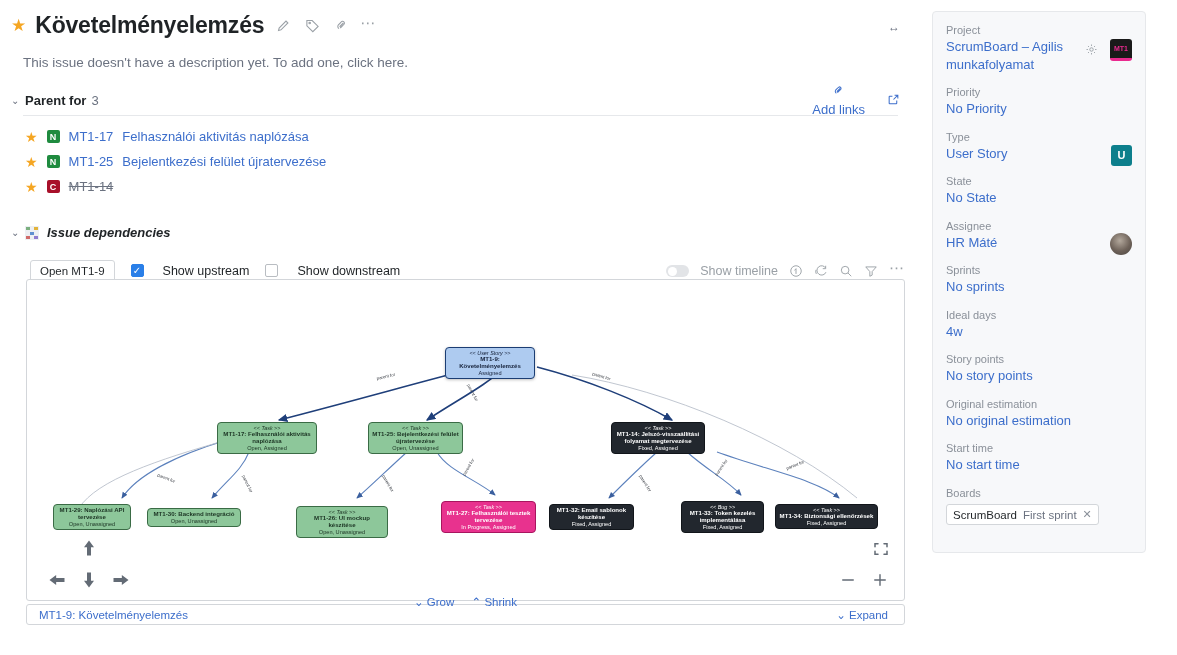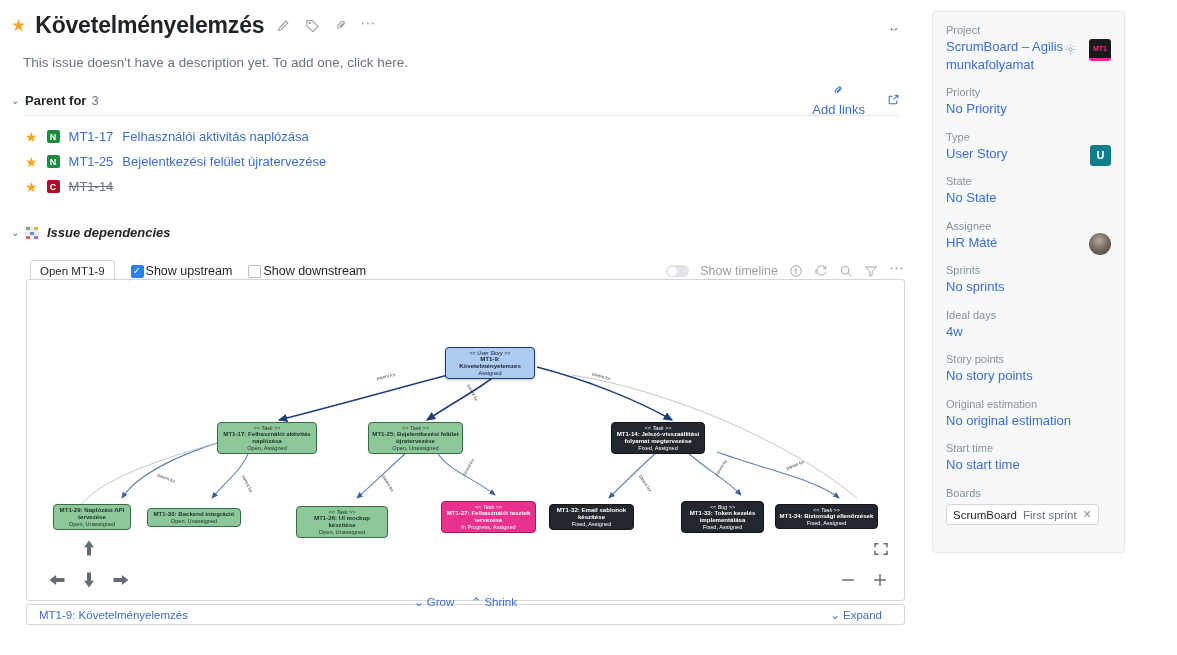--- a/index.html
+++ b/index.html
@@ -48,21 +48,21 @@
   .issue-sum.resolved { color: #6b7280; }
 
   
   .dep-hdr { display: flex; align-items: center; margin: 26px 0 0 11px; }
   .dep-icon { width: 14px; height: 14px; margin-right: 8px; display: inline-block; position: relative; }
   .dep-title { font-size: 13px; font-weight: bold; font-style: italic; }
 
   .dep-toolbar { display: flex; align-items: center; margin: 20px 0 0 30px; position: relative; width: 875px; }
   .open-btn { border: 1px solid #d3d6da; border-radius: 3px; background: #fff; font-size: 11.5px; color: #1f2326;
               padding: 4px 9px; cursor: pointer; font-family: inherit; }
-  .cb-wrap { display: flex; align-items: center; gap: 2px; margin-left: 16px; font-size: 12.5px; color: #1f2326; cursor: pointer; }
+  .cb-wrap { display: flex; gap: 19px; margin-left: 16px; font-size: 12.5px; color: #1f2326; cursor: pointer; }
   .cb { width: 13px; height: 13px; border-radius: 2px; border: 1px solid #b9bdc2; background: #fff; display: inline-flex;
         align-items: center; justify-content: center; }
   .cb.checked { background: #2a7fe8; border-color: #2a7fe8; }
   .cb.checked::after { content: "✓"; color: #fff; font-size: 10px; line-height: 1; }
   .toolbar-right { position: absolute; right: 0; display: flex; align-items: center; gap: 11px; color: #9aa0a6; }
   .toggle { width: 23px; height: 12px; border-radius: 7px; background: #e2e4e7; position: relative; cursor: pointer; }
   .toggle::after { content: ""; position: absolute; width: 9px; height: 9px; border-radius: 50%; background: #fff; top: 1.5px; left: 2px; }
   .tl-label { font-size: 12.5px; color: #9aa0a6; }
   .tb-ic { cursor: pointer; display: inline-flex; }
 
@@ -80,26 +80,26 @@
   .n-green { background: #8dc79a; border-color: #3a6b45; color: #1b3323; }
   .n-dark { background: #22272e; border-color: #11151a; color: #ffffff; }
   .n-pink { background: #e8328e; border-color: #a8155f; color: #ffffff; }
 
   .graph-ctl { position: absolute; color: #636b75; cursor: pointer; display: inline-flex; }
 
   
   .path-bar { position: absolute; left: 26px; top: 604px; width: 879px; height: 21px; border: 1px solid #d3d6da;
               border-radius: 3px; display: flex; align-items: center; }
   .path-text { font-size: 11.5px; color: #3c6ecb; margin-left: 12px; }
-  .expand-link { position: absolute; right: 22px; font-size: 11.5px; color: #3c6ecb; cursor: pointer; text-align: right; }
+  .expand-link { position: absolute; right: 16px; font-size: 11.5px; color: #3c6ecb; cursor: pointer; text-align: right; }
   .grow-shrink { position: absolute; left: 0; top: 595px; width: 931px; text-align: center; font-size: 11.5px; color: #3c6ecb; }
   .gs-item { cursor: pointer; margin: 0 7px; }
 
   
-  .sidebar { position: absolute; left: 932px; top: 11px; width: 193px; min-height: 529px;
+  .sidebar { position: absolute; left: 932px; top: 11px; width: 214px; min-height: 529px;
              background: #f7f8fa; border: 1px solid #e6e8eb; border-radius: 4px; padding: 12px 13px 14px 13px; }
   .fld { margin-bottom: 13px; position: relative; }
   .fld-label { font-size: 11px; color: #8a9099; margin-bottom: 2px; }
   .fld-value { font-size: 13px; color: #3c6ecb; line-height: 1.35; cursor: pointer; }
   .gear { position: absolute; right: 34px; top: 18px; color: #9aa0a6; cursor: pointer; }
   .proj-avatar { position: absolute; right: 0; top: 15px; width: 22px; height: 22px; border-radius: 3px;
                  background: #1a1a1a; border-bottom: 3px solid #ea2a8f; color: #ea2a8f; font-size: 7px; font-weight: bold;
                  display: flex; align-items: center; justify-content: center; }
   .type-sq { position: absolute; right: 0; top: 14px; width: 21px; height: 21px; border-radius: 3px; background: #0d7f8c;
              color: #fff; font-size: 11px; font-weight: bold; display: flex; align-items: center; justify-content: center; }

